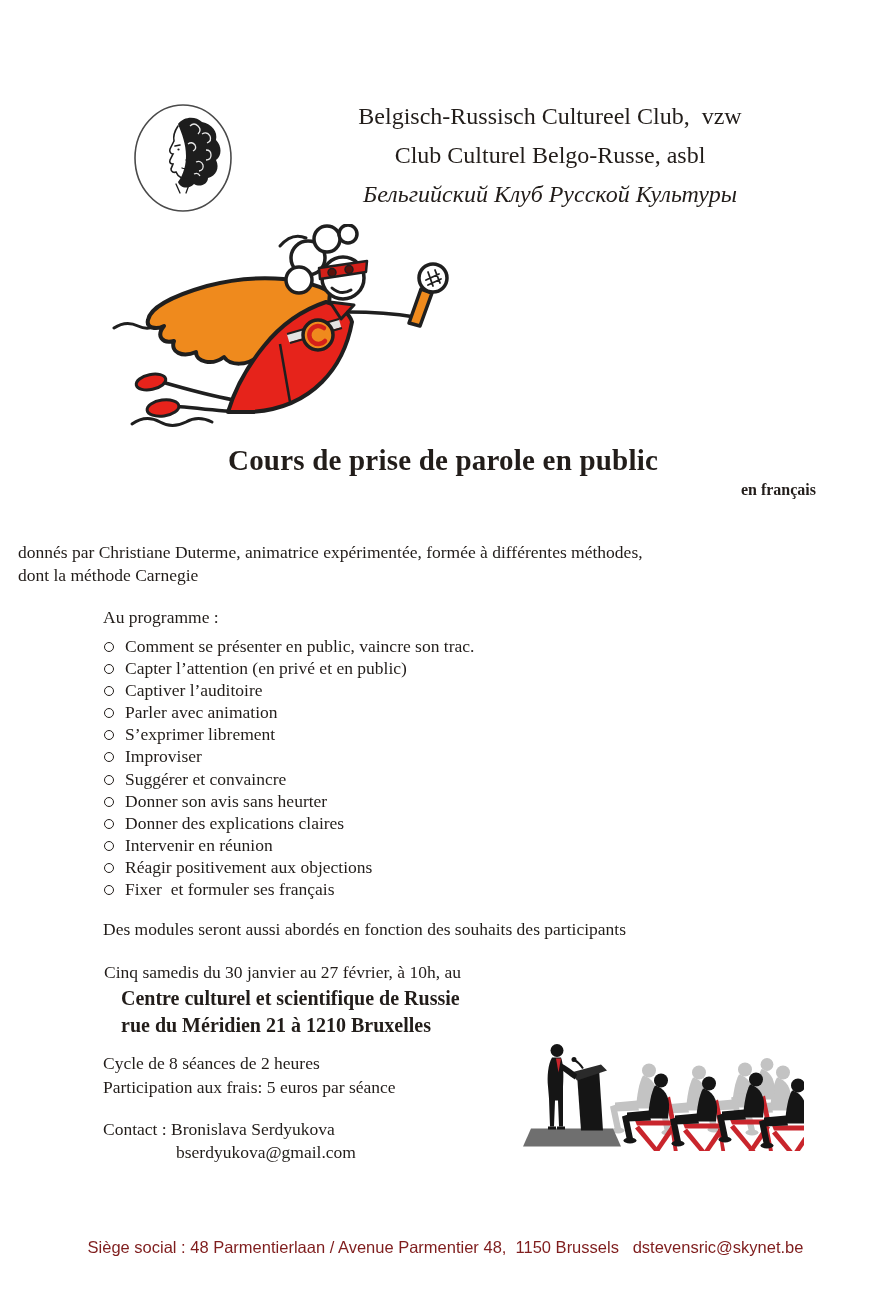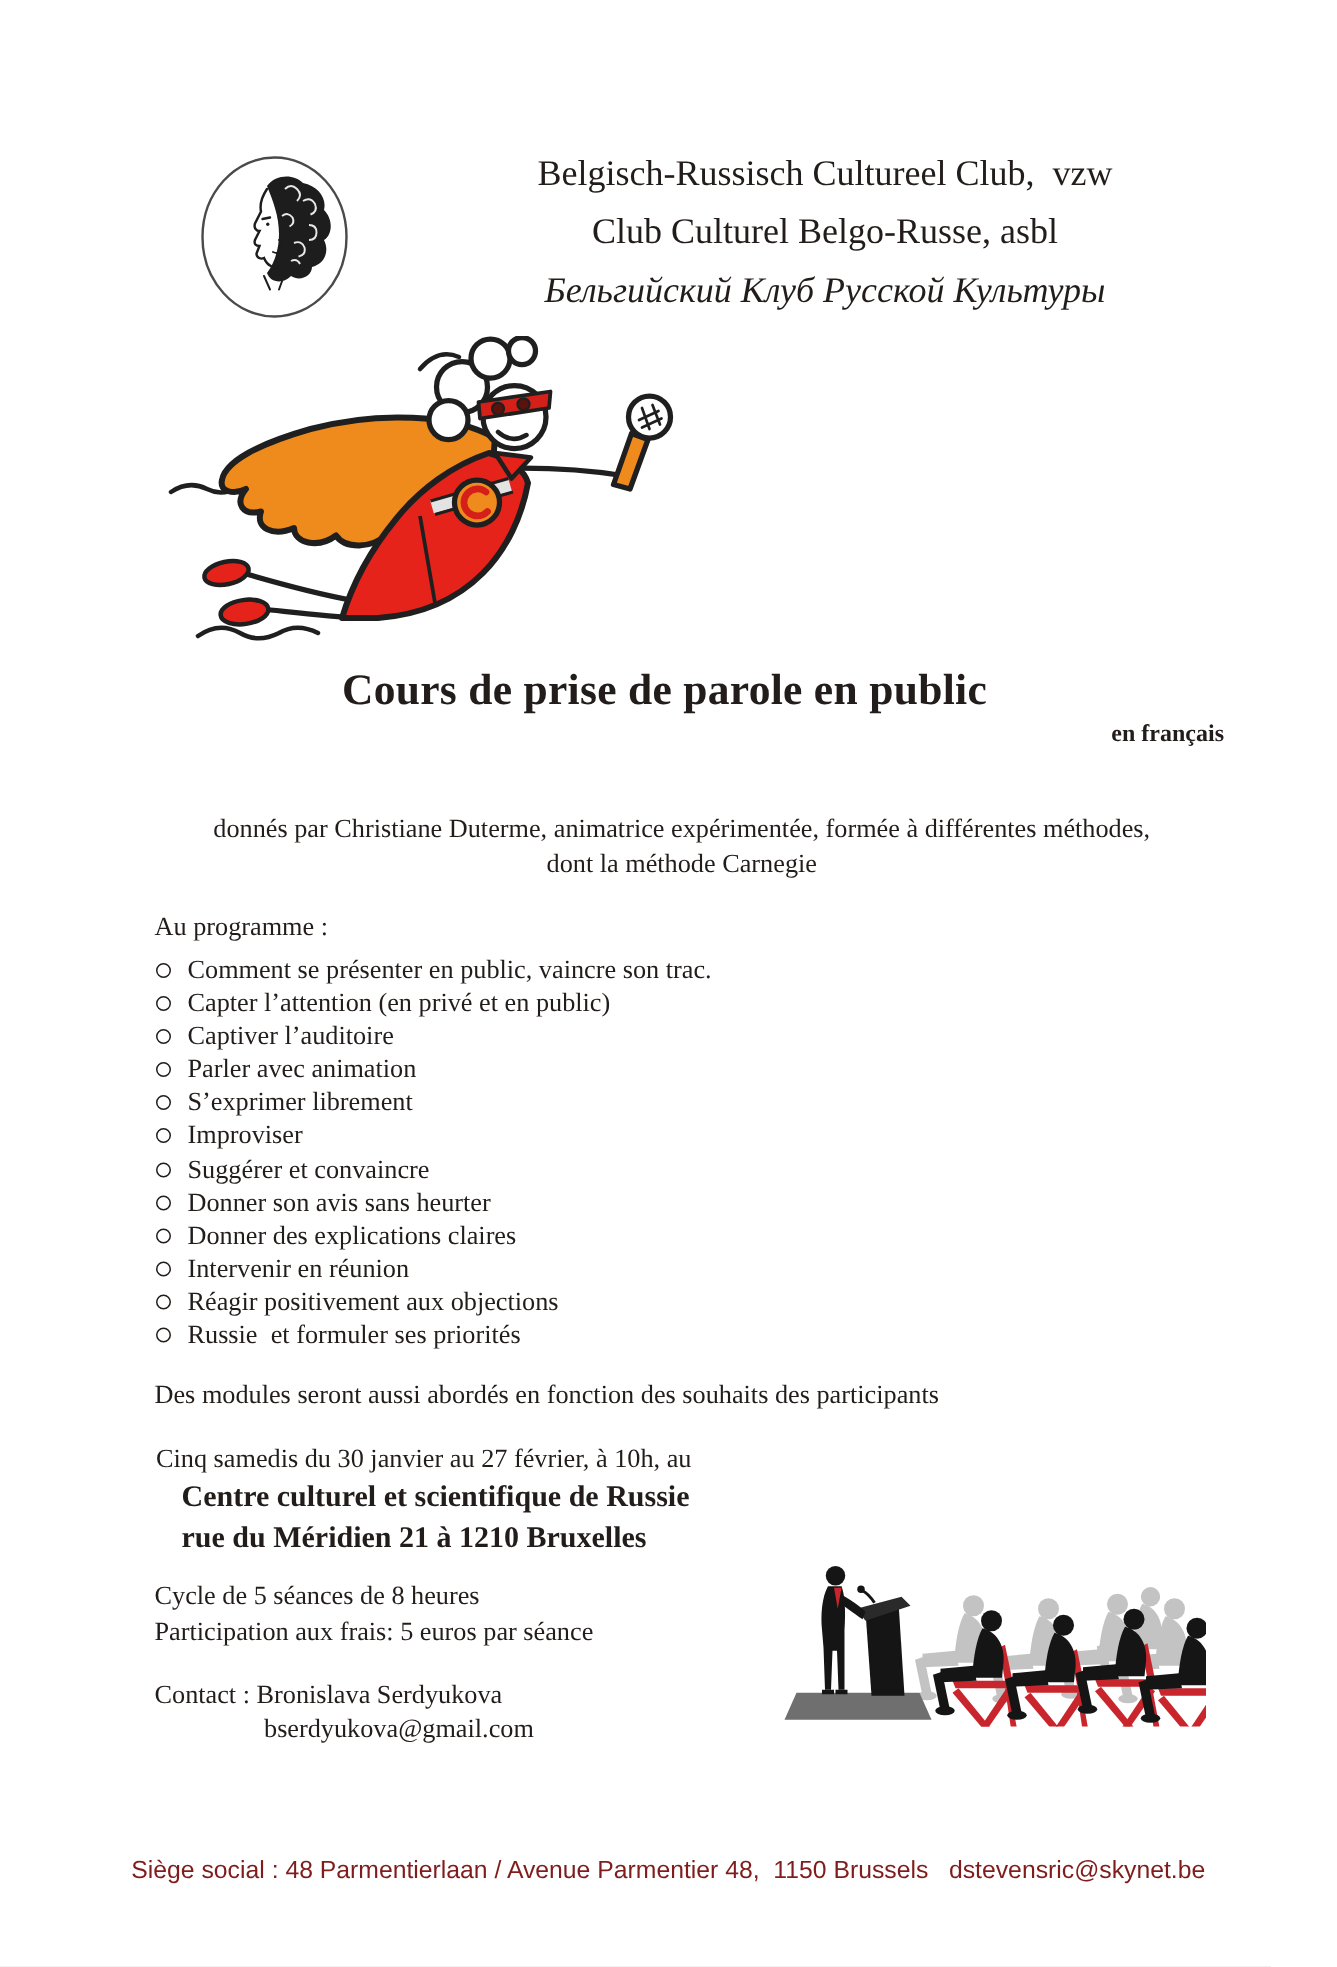--- a/index.html
+++ b/index.html
@@ -25,21 +25,21 @@
   .hero{position:absolute;left:112px;top:224px;width:362px;height:218px;}
   .hero svg{display:block;width:100%;height:100%;}
 
   
   .title{position:absolute;left:0;top:444px;width:862px;margin:0;
          text-align:center;font-size:29px;font-weight:bold;letter-spacing:.2px;
          box-sizing:border-box;padding-left:24px;}
   .subtitle{position:absolute;right:75px;top:481px;font-size:16px;font-weight:bold;}
 
   
-  .intro{position:absolute;left:0;top:541px;width:891px;text-align:center;
+  .intro{position:absolute;left:0;top:541px;width:891px;text-align:left;
          font-size:17.5px;line-height:22.5px;box-sizing:border-box;padding-left:18px;}
 
   
   .programme{position:absolute;left:103px;top:606px;width:560px;}
   .prog-heading{font-size:17.5px;line-height:22px;}
   .prog-list{list-style:none;margin:7px 0 0 0;padding:0;}
   .prog-item{display:flex;align-items:flex-start;font-size:17.5px;line-height:22.1px;text-align:right;}
   .bullet{flex:0 0 auto;width:8px;height:8px;border:1.4px solid #221d1a;border-radius:50%;
           margin:7px 11px 0 1px;}
 
@@ -188,33 +188,33 @@
       <li class="prog-item">
           <span class="bullet"></span>
           <span data-bind="programme.items.9">Intervenir en réunion</span>
         </li>
       <li class="prog-item">
           <span class="bullet"></span>
           <span data-bind="programme.items.10">Réagir positivement aux objections</span>
         </li>
       <li class="prog-item">
           <span class="bullet"></span>
-          <span data-bind="programme.items.11">Russie  et formuler ses priorités</span>
+          <span data-bind="programme.items.11">Fixer  et formuler ses français</span>
         </li>
     </ul>
   </div>
 
   <div class="modules" data-bind="modules_note">Des modules seront aussi abordés en fonction des souhaits des participants</div>
   <div class="dates" data-bind="schedule.dates">Cinq samedis du 30 janvier au 27 février, à 10h, au</div>
   <div class="venue">
     <div data-bind="schedule.venue_name">Centre culturel et scientifique de Russie</div>
     <div data-bind="schedule.venue_address">rue du Méridien 21 à 1210 Bruxelles</div>
   </div>
   <div class="cycle">
-    <div data-bind="details.cycle">Cycle de 5 séances de 8 heures</div>
+    <div data-bind="details.cycle">Cycle de 8 séances de 2 heures</div>
     <div data-bind="details.fee">Participation aux frais: 5 euros par séance</div>
   </div>
   <div class="contact-label" data-bind="contact.label">Contact : Bronislava Serdyukova</div>
   <div class="contact-email" data-bind="contact.email">bserdyukova@gmail.com</div>
 
   <div class="audience">
     <svg viewBox="0 0 283 112">
       <defs>
         <g id="person">
           <circle cx="0" cy="0" r="7"></circle>

